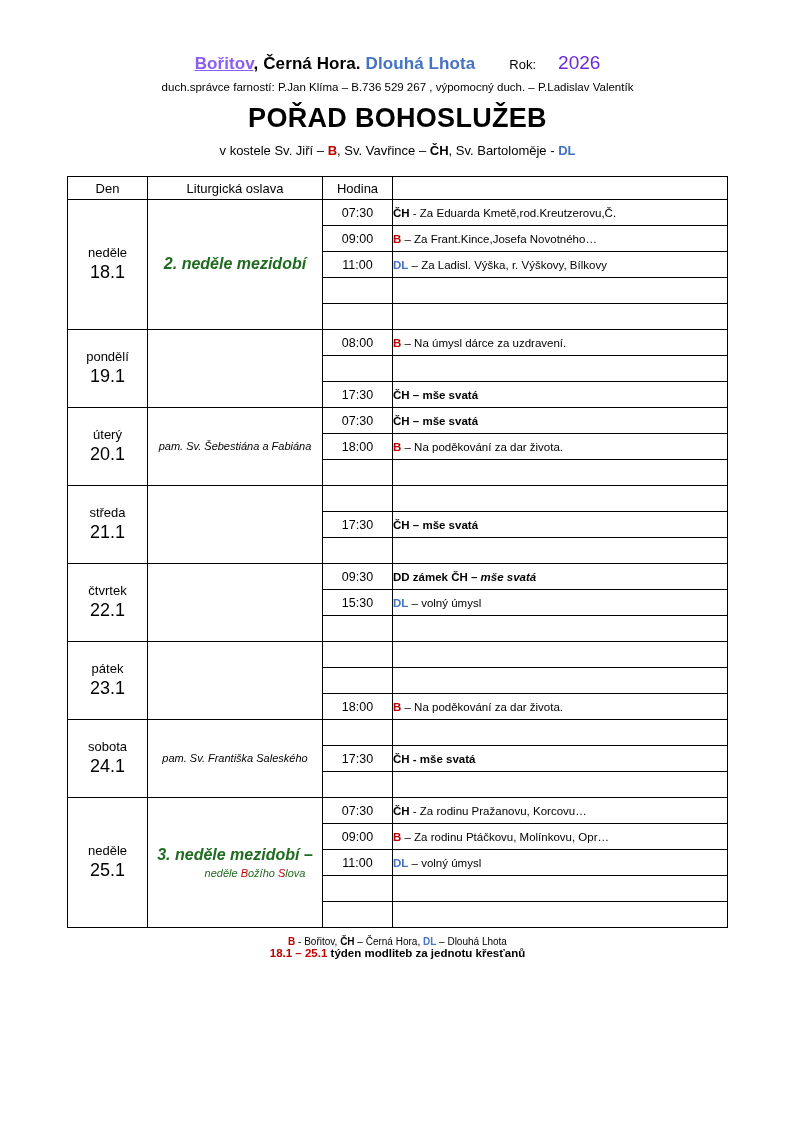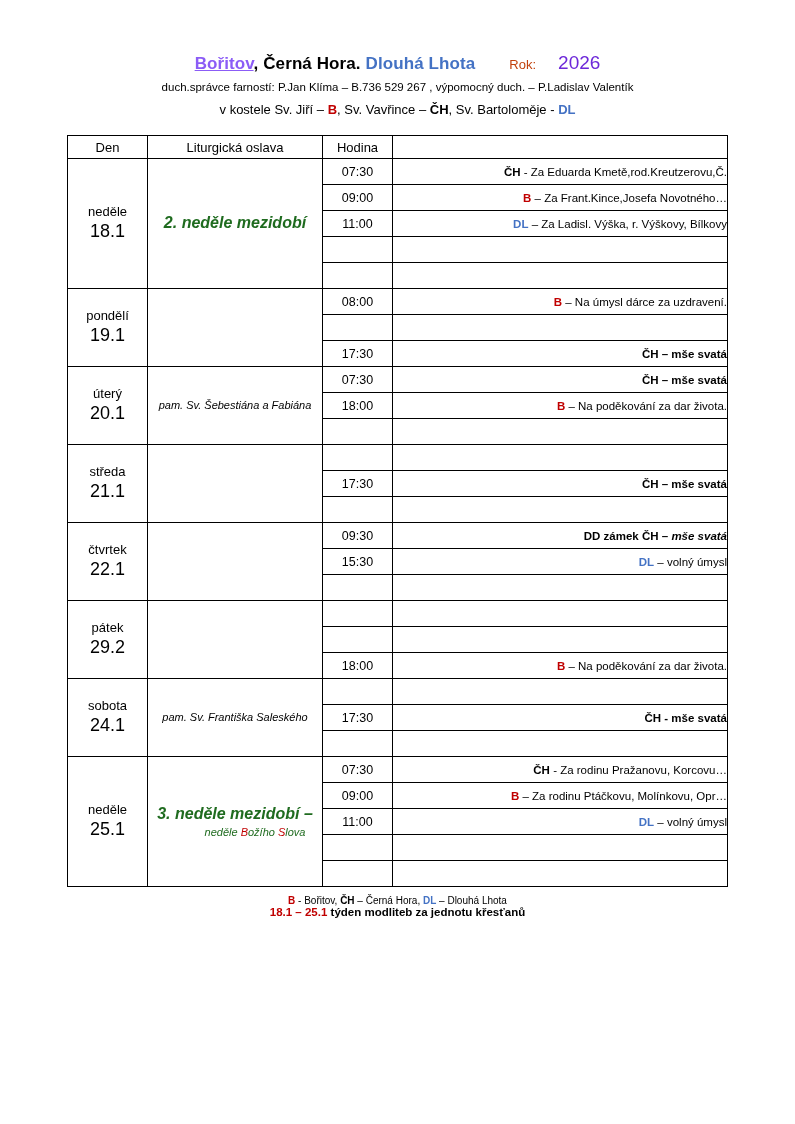--- a/index.html
+++ b/index.html
@@ -38,21 +38,21 @@
   .c-cerna   { color: #000000; }
   .c-dlouha  { color: #4472c4; }
 
   .rok-wrap {
     display: inline-block;
     margin-left: 34px;
     vertical-align: baseline;
   }
   .rok-label {
     font-size: 13px;
-    color: #c2410c;
+    color: #000000;
   }
   .rok-value {
     font-size: 19px;
     margin-left: 22px;
     color: #6d28d9;
   }
 
   .subtitle {
     font-size: 11.5px;
     margin-top: 7px;
@@ -132,21 +132,21 @@
   }
   .bozi { color: #1f6b1f; font-weight: normal; font-style: italic; margin-left: 40px; }
   .bozi .b-red { color: #c00000; }
 
   td.hour {
     text-align: center;
     font-size: 12.5px;
     height: 25px;
   }
   td.intent {
-    text-align: right;
+    text-align: left;
     font-size: 11.5px;
     padding: 0 4px;
     height: 25px;
     white-space: nowrap;
     overflow: hidden;
   }
   td.intent.bold { font-weight: bold; }
   .thick-top > td { border-top: 2px solid #000; }
 
   .r { color: #c00000; font-weight: bold; }
@@ -174,20 +174,21 @@
 
 <div class="page">
 
   <div class="header">
     <div>
       <span class="title-line1"><span class="c-boritov">Bořitov</span><span class="c-cerna">, </span><span class="c-cerna">Černá Hora.</span> <span class="c-dlouha">Dlouhá Lhota</span></span><span class="rok-wrap"><span class="rok-label">Rok:</span><span class="rok-value">2026</span></span>
     </div>
 
     <div class="subtitle">duch.správce farností: P.Jan Klíma – B.736 529 267 , výpomocný duch. – P.Ladislav Valentík</div>
 
+    <div class="main-title">POŘAD BOHOSLUŽEB</div>
 
     <div class="churches"><span>v kostele Sv. Jiří – </span><span class="bold-b">B</span><span>, Sv. Vavřince – </span><span class="bold-ch">ČH</span><span>, Sv. Bartoloměje - </span><span class="bold-dl">DL</span></div>
 
   </div>
 
   <table class="sched">
     <colgroup>
       <col class="col-day">
         <col class="col-feast">
         <col class="col-hour">
@@ -291,21 +292,21 @@
           <td class="hour">15:30</td>
           <td class="intent" style="font-weight: normal;"><span class="bl">DL</span><span> – volný úmysl</span></td>
         </tr>
         <tr>
           <td class="hour"></td>
           <td class="intent"></td>
         </tr>
         <tr class="thick-top">
           <td class="day" rowspan="3">
             <span class="dname">pátek</span>
-            <span class="ddate">29.2</span>
+            <span class="ddate">23.1</span>
           </td>
           <td class="feast" rowspan="3"></td>
           <td class="hour"></td>
           <td class="intent"></td>
         </tr>
         <tr>
           <td class="hour"></td>
           <td class="intent"></td>
         </tr>
         <tr>

